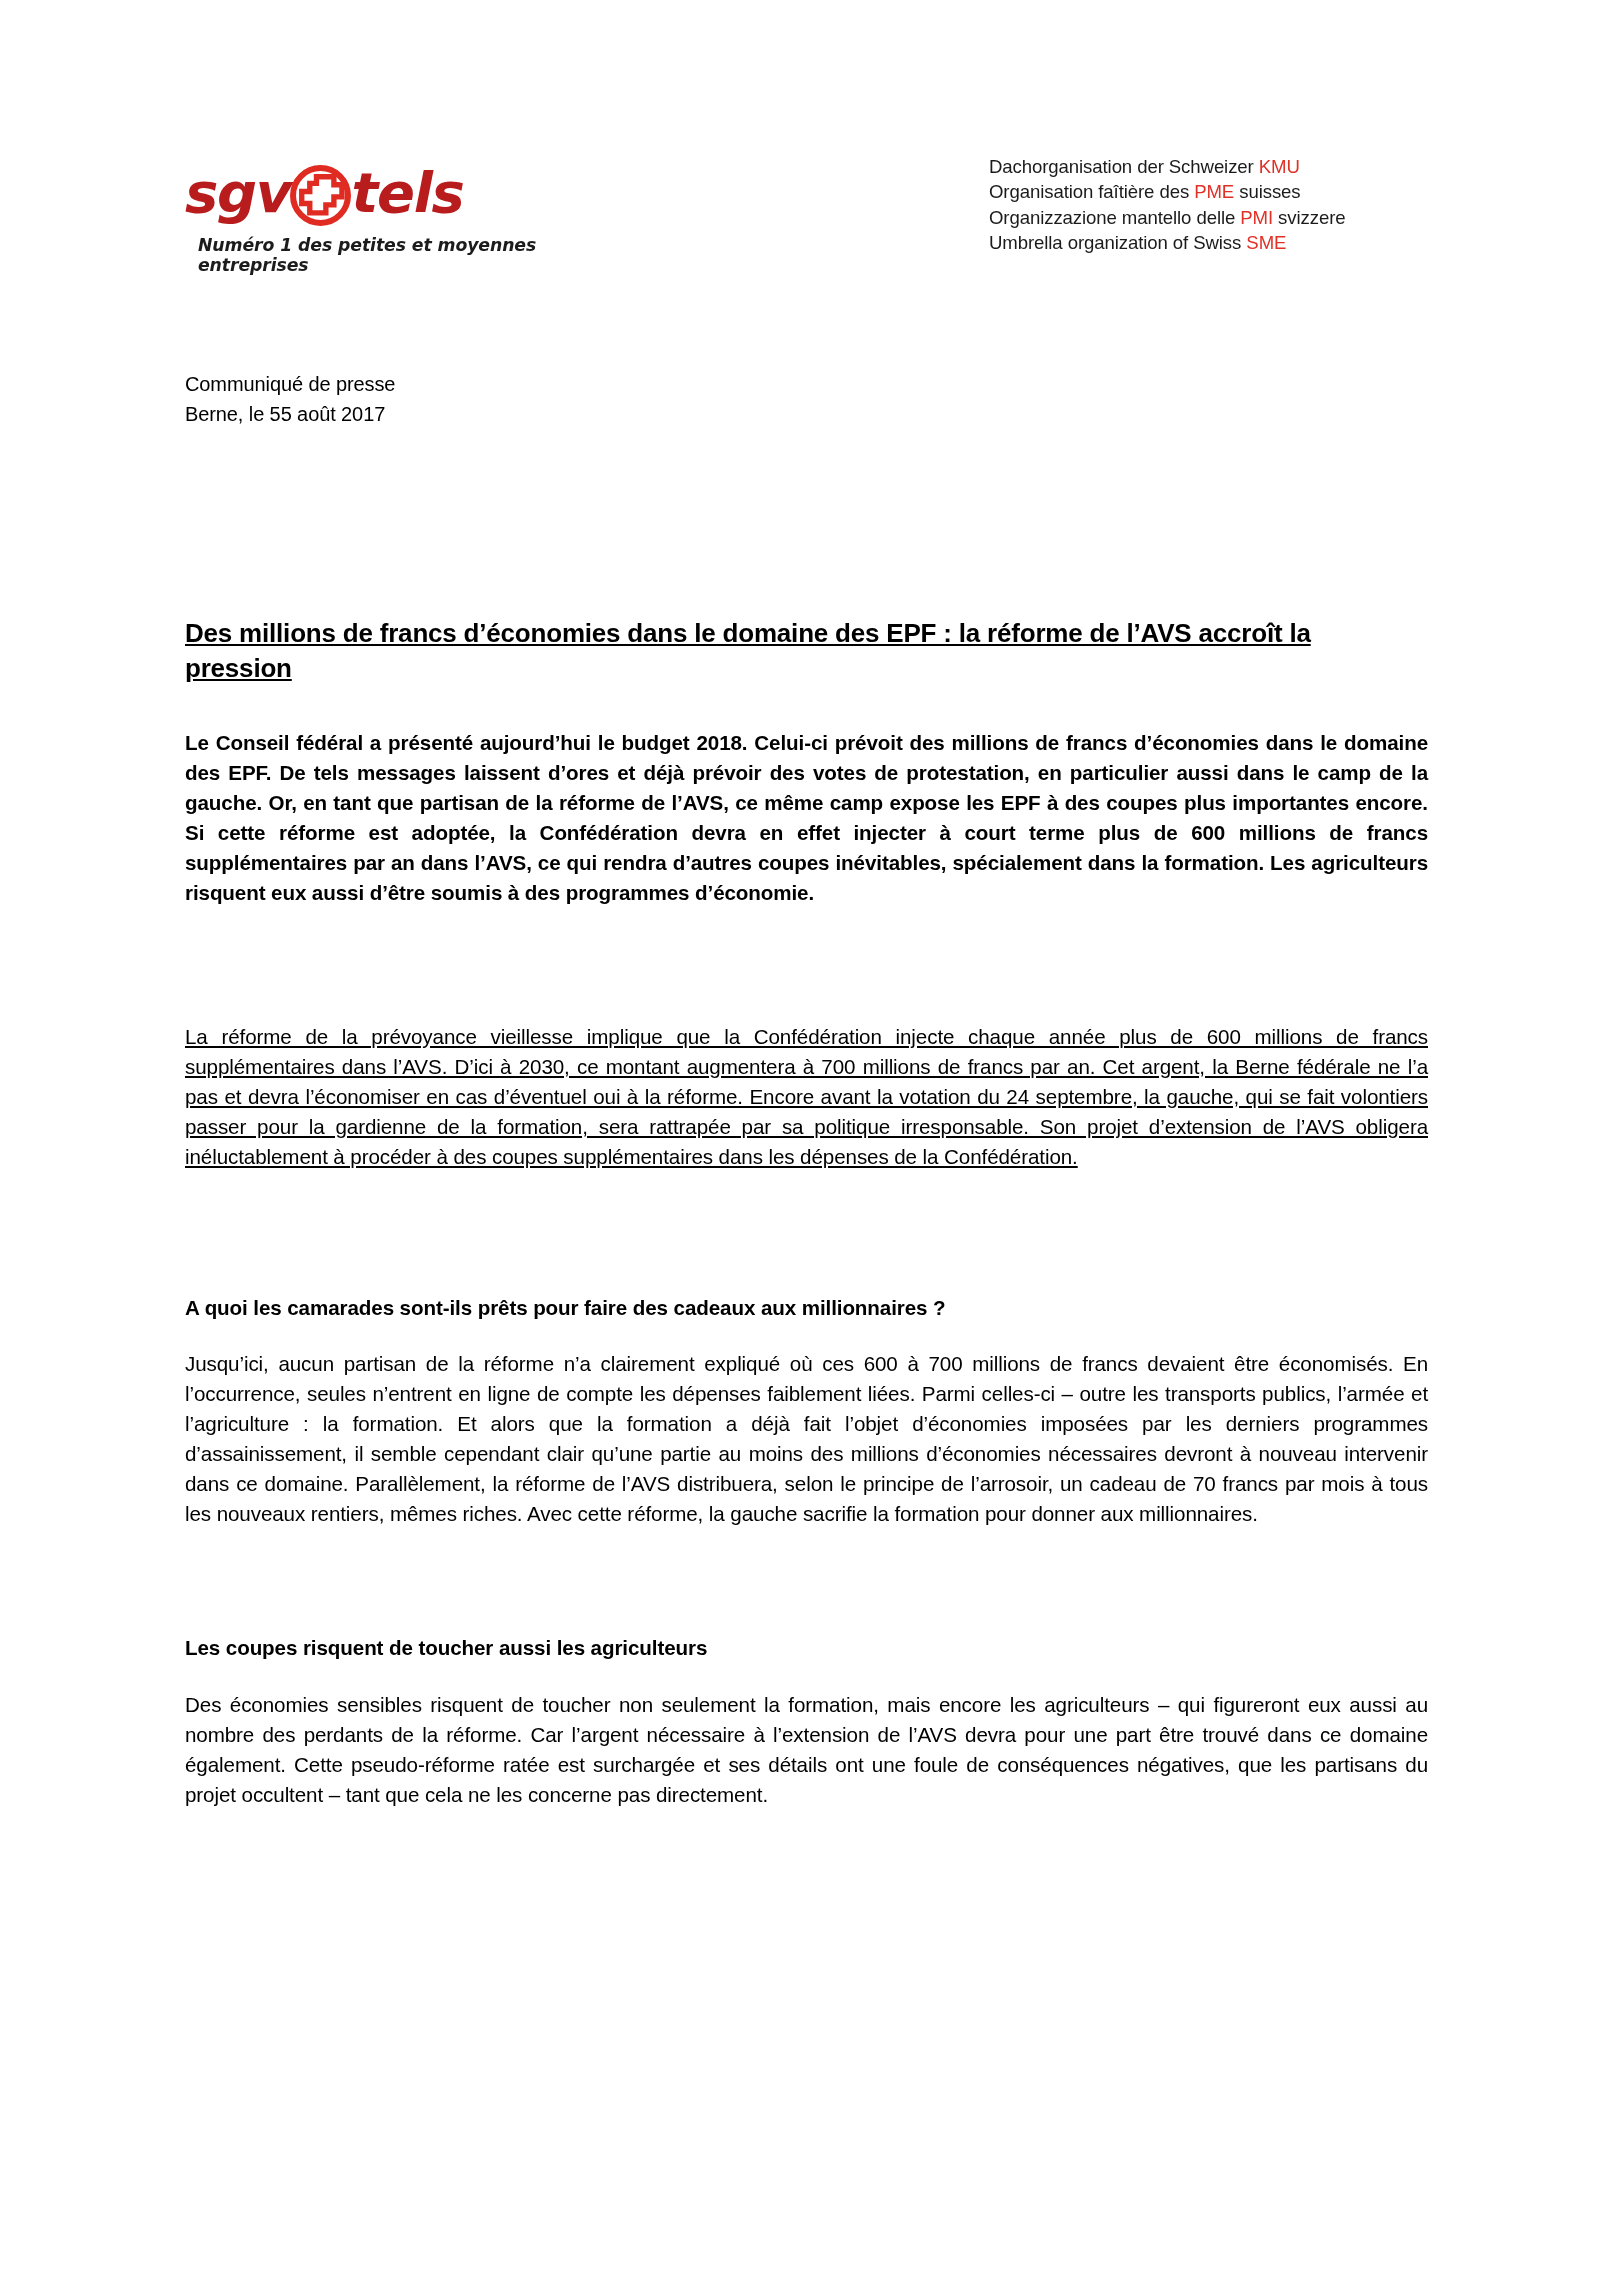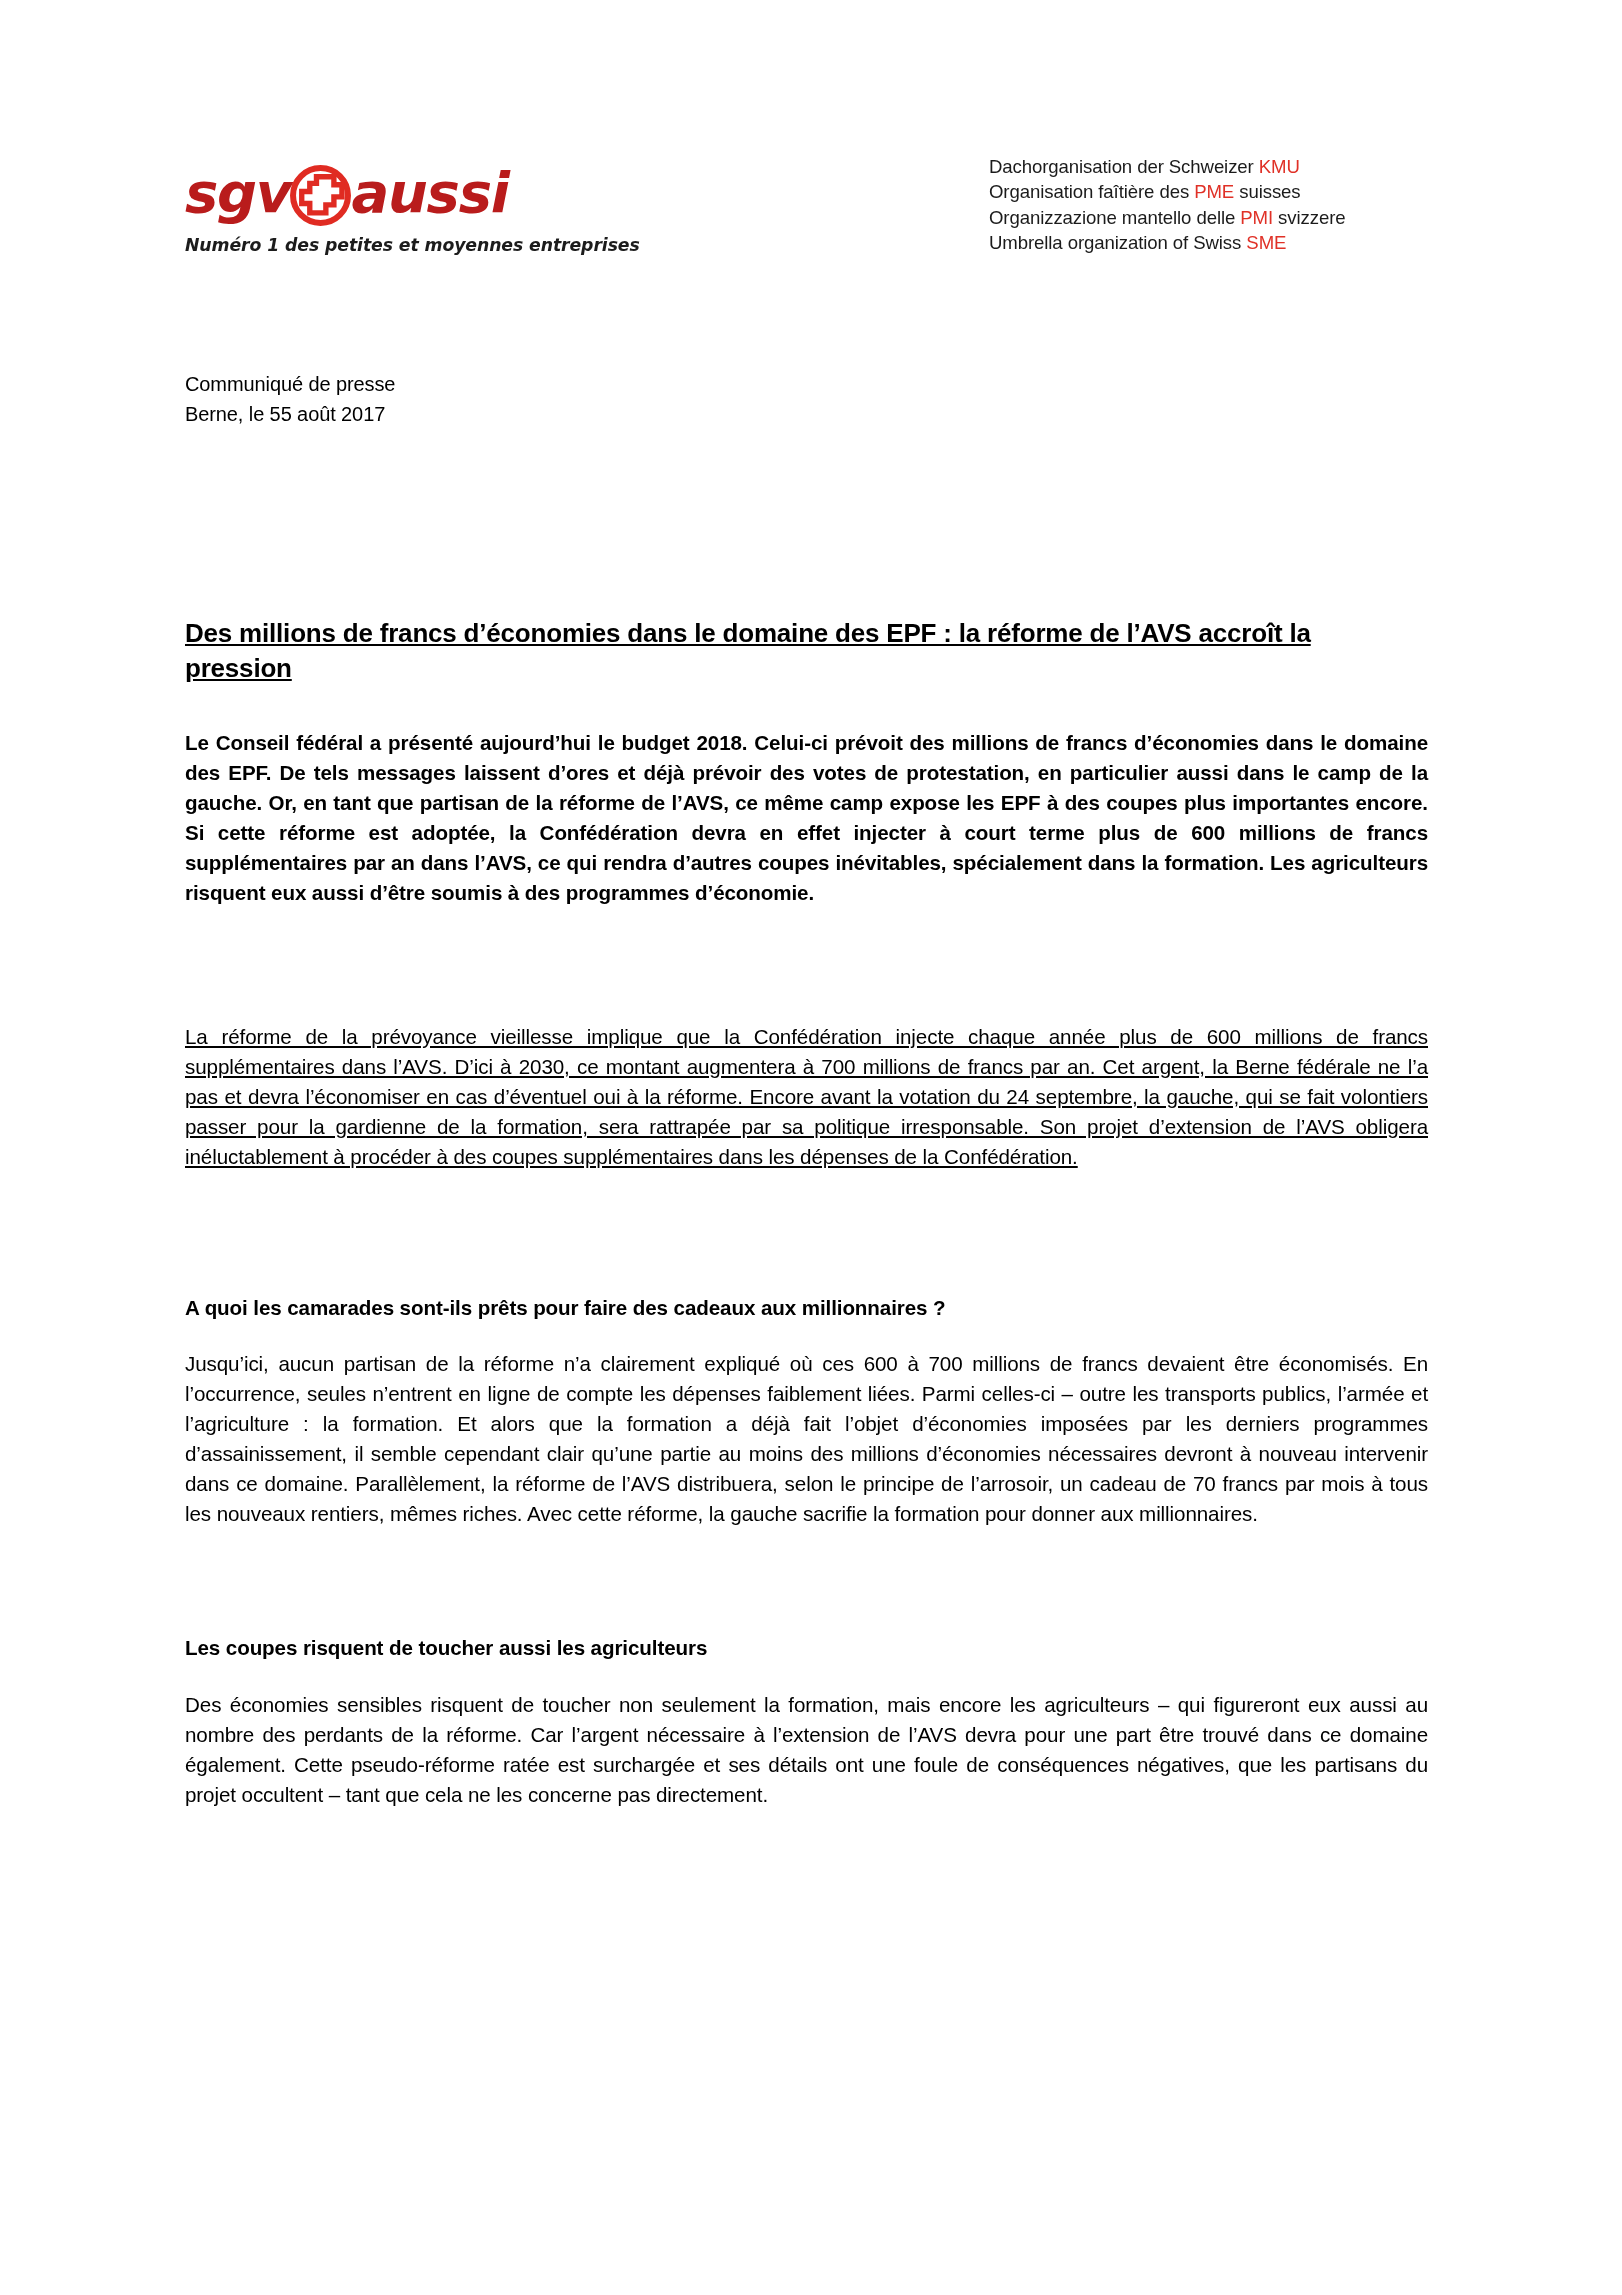--- a/index.html
+++ b/index.html
@@ -57,21 +57,21 @@
     position: relative;
     top: 2.6px;
   }
   .logo-tagline {
     font-family: "DejaVu Sans", sans-serif;
     font-style: italic;
     font-weight: 600;
     font-size: 17.3px;
     color: #1c1c1c;
     margin-top: 6.5px;
-    margin-left: 0;
+    margin-left: 13px;
     letter-spacing: -0.1px;
   }
 
   .header-langs {
     position: absolute;
     left: 989px;
     top: 19.6px;
     font-size: 18.6px;
     line-height: 1.37;
     color: #1b1b1b;
@@ -166,21 +166,21 @@
 
     <div class="logo-block">
       <div class="logo-wordmark">
         <span class="logo-word">sgv</span>
         <span class="logo-emblem">
           <svg viewBox="0 0 100 100" width="67" height="67" aria-hidden="true">
             <circle cx="50" cy="50" r="41" fill="none" stroke="#e02b22" stroke-width="9"></circle>
             <path d="M44 22 H70 V34 H82 V52 H70 V64 H58 V76 H34 V62 H22 V44 H34 V32 H44 Z" fill="none" stroke="#e02b22" stroke-width="8" stroke-linejoin="miter"></path>
           </svg>
         </span>
-        <span class="logo-word">aussi</span>
+        <span class="logo-word">tels</span>
       </div>
       <div class="logo-tagline">Numéro 1 des petites et moyennes entreprises</div>
     </div>
 
     <div class="header-langs">
       <div class="hl">
         <span>Dachorganisation der Schweizer </span><span class="accent">KMU</span><span></span>
       </div>
       <div class="hl">
         <span>Organisation faîtière des </span><span class="accent">PME</span><span> suisses</span>

